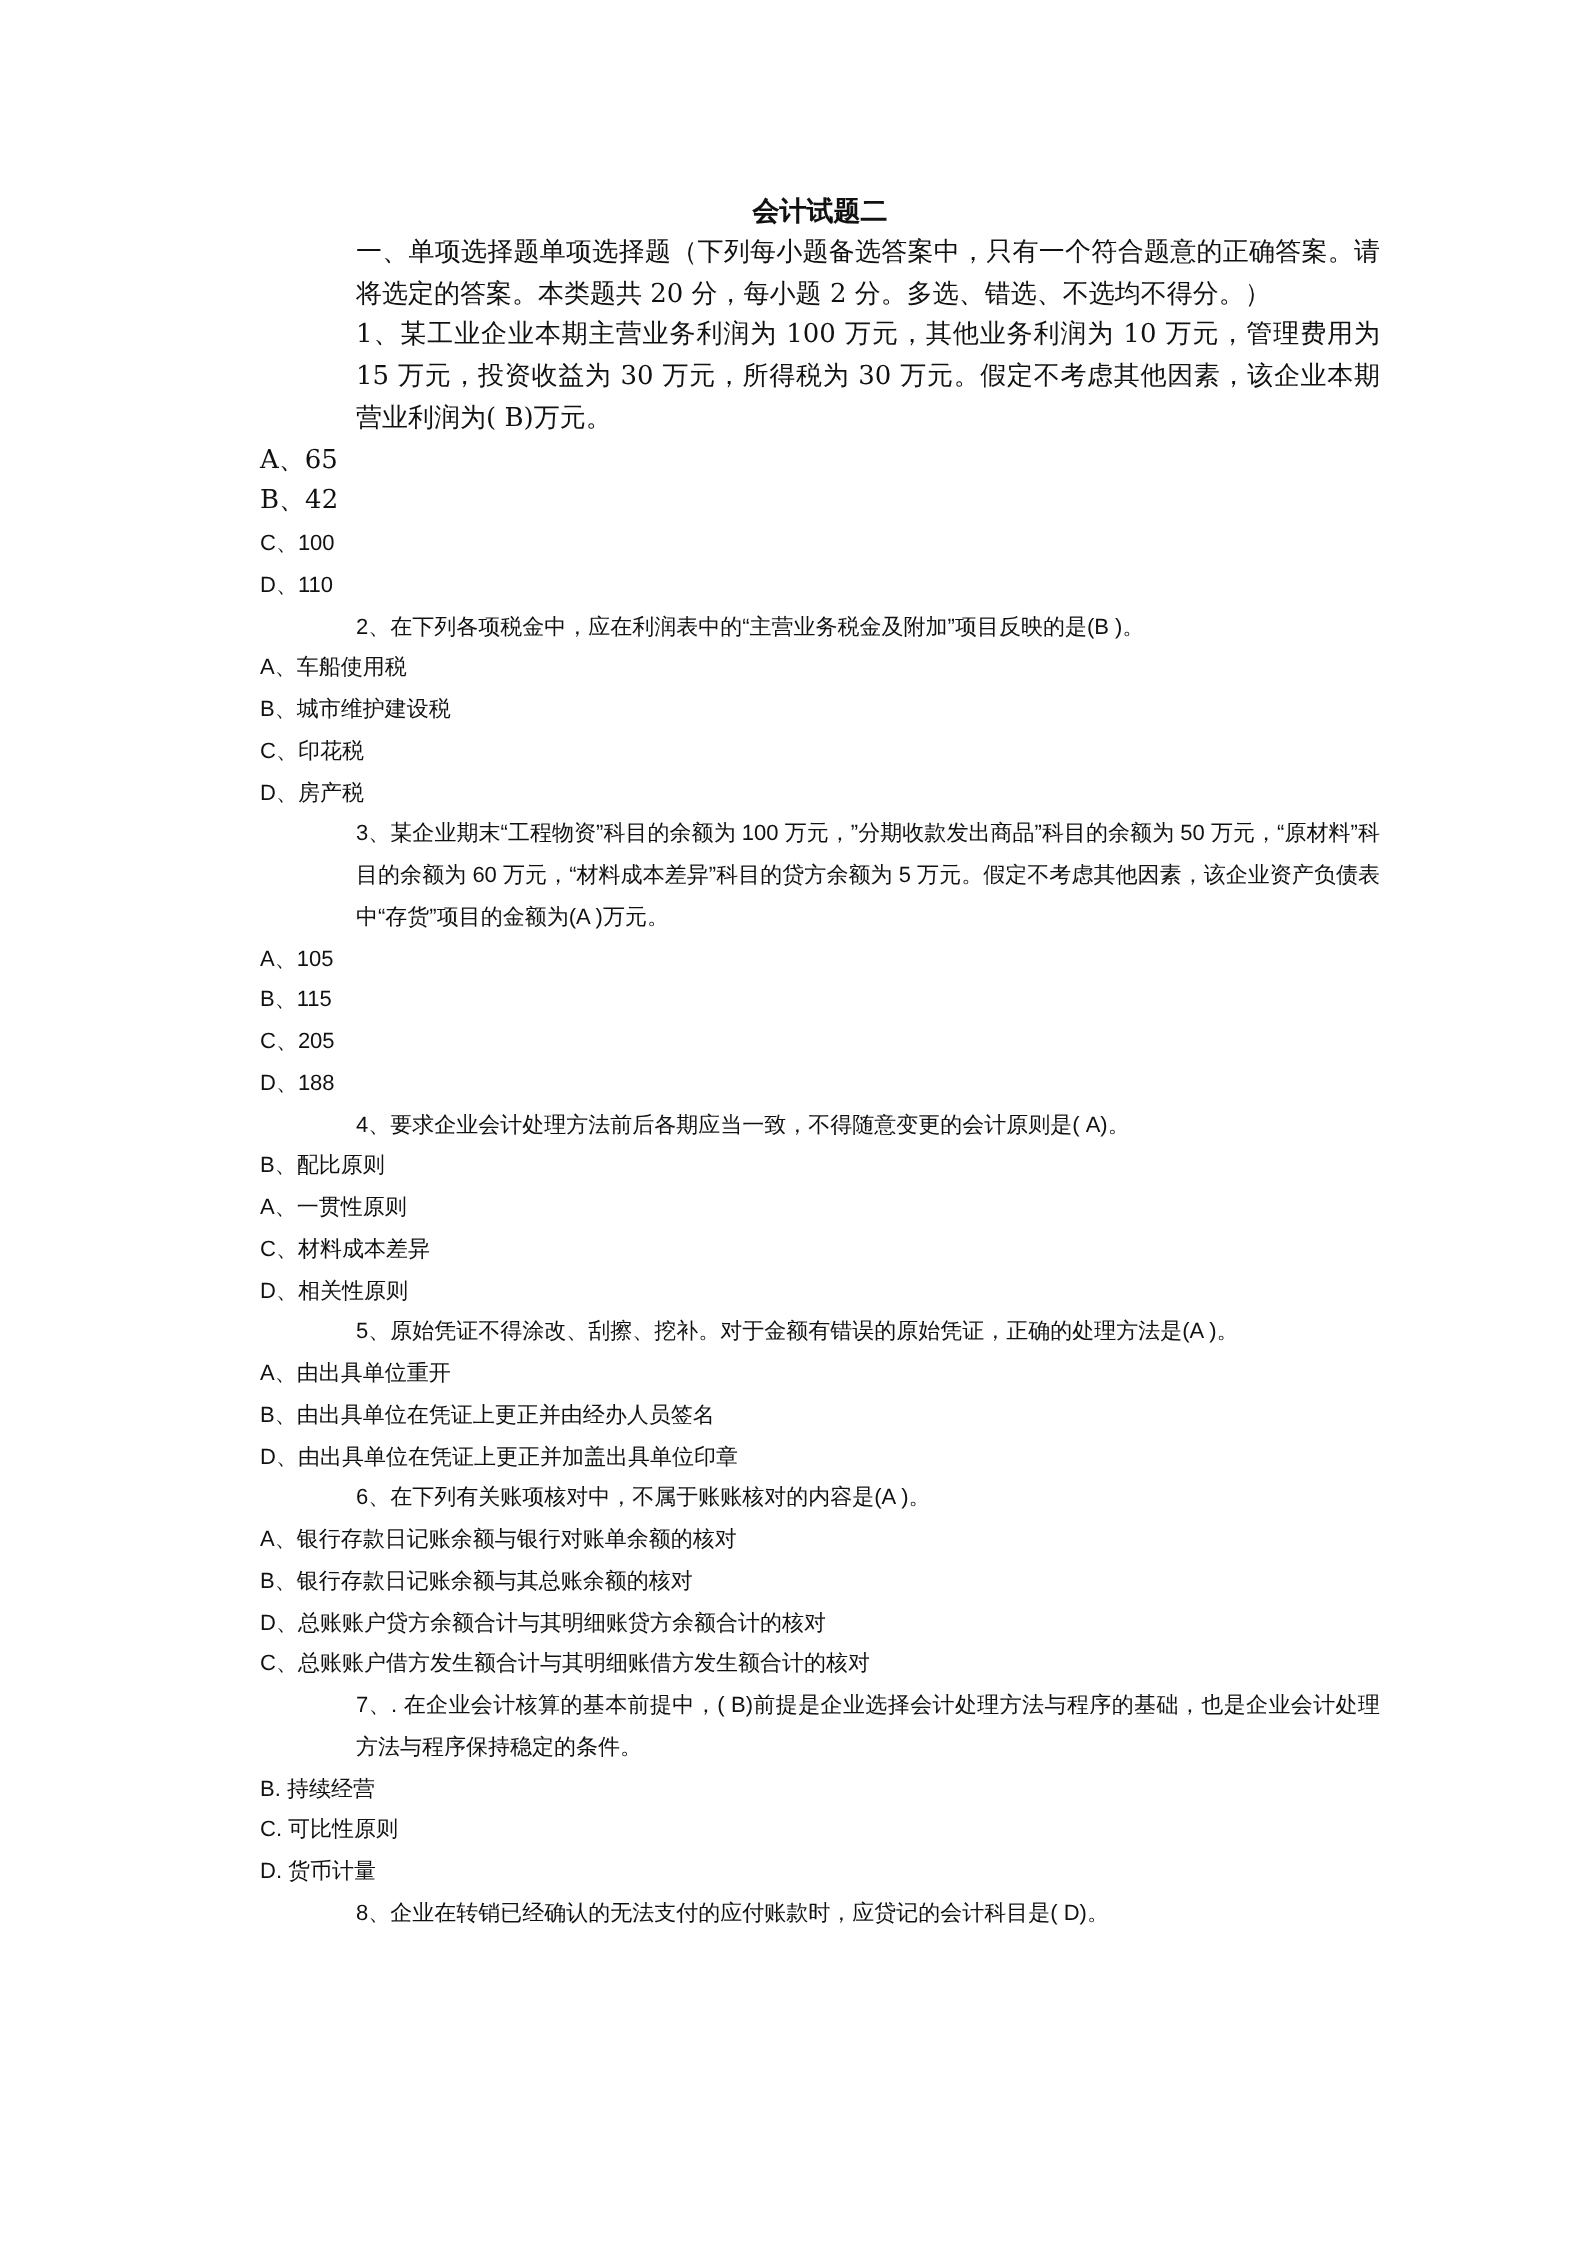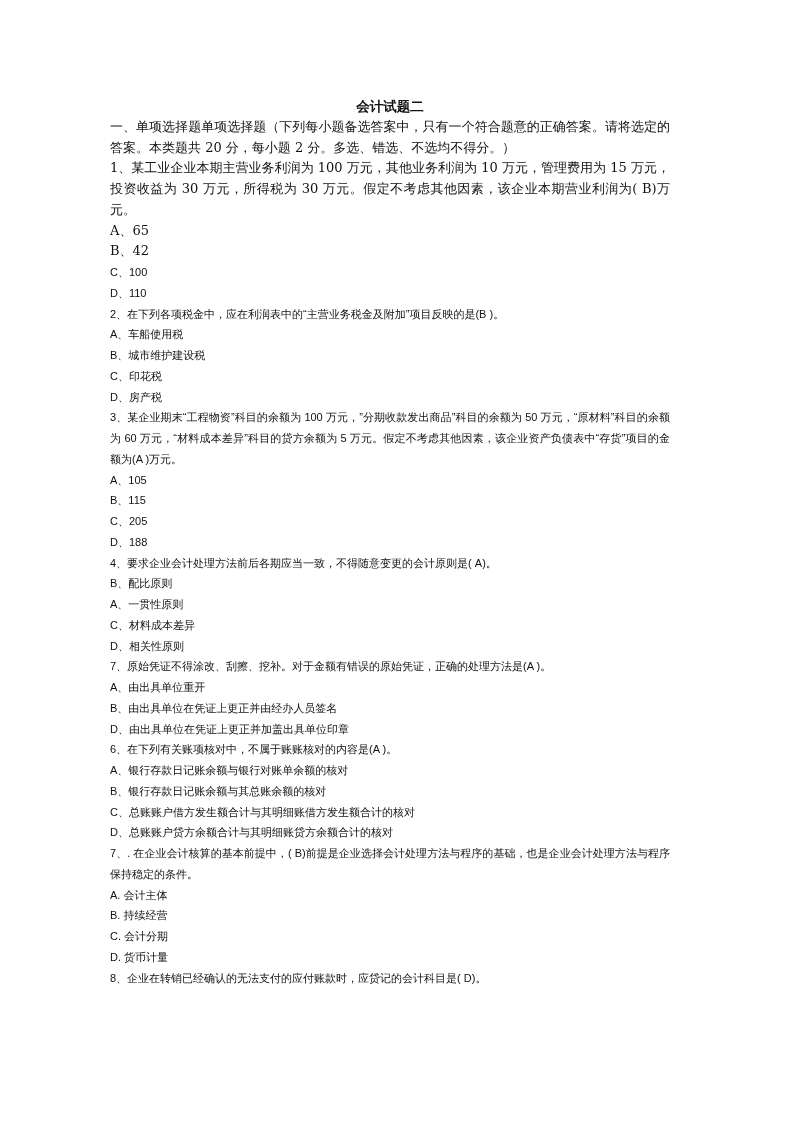--- a/index.html
+++ b/index.html
@@ -1,26 +1,26 @@
 <!DOCTYPE html>
 <html><head>
 <meta charset="utf-8">
 <style>
   html, body { margin: 0; padding: 0; background: #ffffff; }
   body { width: 793px; height: 1122px; position: relative; overflow: hidden; }
   .page {
-    position: absolute; left: 110px; top: 96px; width: 560px;
+    position: absolute; left: 130px; top: 96px; width: 560px;
     font-family: "DejaVu Serif", "Liberation Serif", serif;
     font-size: 13px; color: #111111; line-height: 20.75px;
   }
   .title {
     text-align: center; font-weight: bold; font-size: 13.5px;
     font-family: "DejaVu Sans", "Liberation Sans", sans-serif;
   }
-  .line { white-space: normal; text-align: justify; text-align-last: left; }
+  .line { white-space: normal; text-align: justify; text-align-last: left; margin-left: 48px; }
   .mono { font-family: Liberation Sans, sans-serif; font-size: 11px; }
   .opt { white-space: nowrap; }
 </style>
 </head>
 <body>
 
 <div class="page">
   <div class="title">会计试题二</div>
   <div class="line">一、单项选择题单项选择题（下列每小题备选答案中，只有一个符合题意的正确答案。请将选定的答案。本类题共 20 分，每小题 2 分。多选、错选、不选均不得分。）</div>
 
@@ -50,38 +50,37 @@
 
   <div>
     <div class="line mono">4、要求企业会计处理方法前后各期应当一致，不得随意变更的会计原则是( A)。</div>
     <div class="opt mono">B、配比原则</div>
     <div class="opt mono">A、一贯性原则</div>
     <div class="opt mono">C、材料成本差异</div>
     <div class="opt mono">D、相关性原则</div>
   </div>
 
   <div>
-    <div class="line mono">7、原始凭证不得涂改、刮擦、挖补。对于金额有错误的原始凭证，正确的处理方法是(A )。</div>
+    <div class="line mono">5、原始凭证不得涂改、刮擦、挖补。对于金额有错误的原始凭证，正确的处理方法是(A )。</div>
     <div class="opt mono">A、由出具单位重开</div>
     <div class="opt mono">B、由出具单位在凭证上更正并由经办人员签名</div>
     <div class="opt mono">D、由出具单位在凭证上更正并加盖出具单位印章</div>
   </div>
 
   <div>
     <div class="line mono">6、在下列有关账项核对中，不属于账账核对的内容是(A )。</div>
     <div class="opt mono">A、银行存款日记账余额与银行对账单余额的核对</div>
     <div class="opt mono">B、银行存款日记账余额与其总账余额的核对</div>
+    <div class="opt mono">D、总账账户贷方余额合计与其明细账贷方余额合计的核对</div>
     <div class="opt mono">C、总账账户借方发生额合计与其明细账借方发生额合计的核对</div>
-    <div class="opt mono">D、总账账户贷方余额合计与其明细账贷方余额合计的核对</div>
   </div>
 
   <div>
     <div class="line mono">7、. 在企业会计核算的基本前提中，( B)前提是企业选择会计处理方法与程序的基础，也是企业会计处理方法与程序保持稳定的条件。</div>
-    <div class="opt mono">A. 会计主体</div>
     <div class="opt mono">B. 持续经营</div>
-    <div class="opt mono">C. 会计分期</div>
+    <div class="opt mono">C. 可比性原则</div>
     <div class="opt mono">D. 货币计量</div>
   </div>
 
   <div>
     <div class="line mono">8、企业在转销已经确认的无法支付的应付账款时，应贷记的会计科目是( D)。</div>
   </div>
 </div>
 
 </body></html>

